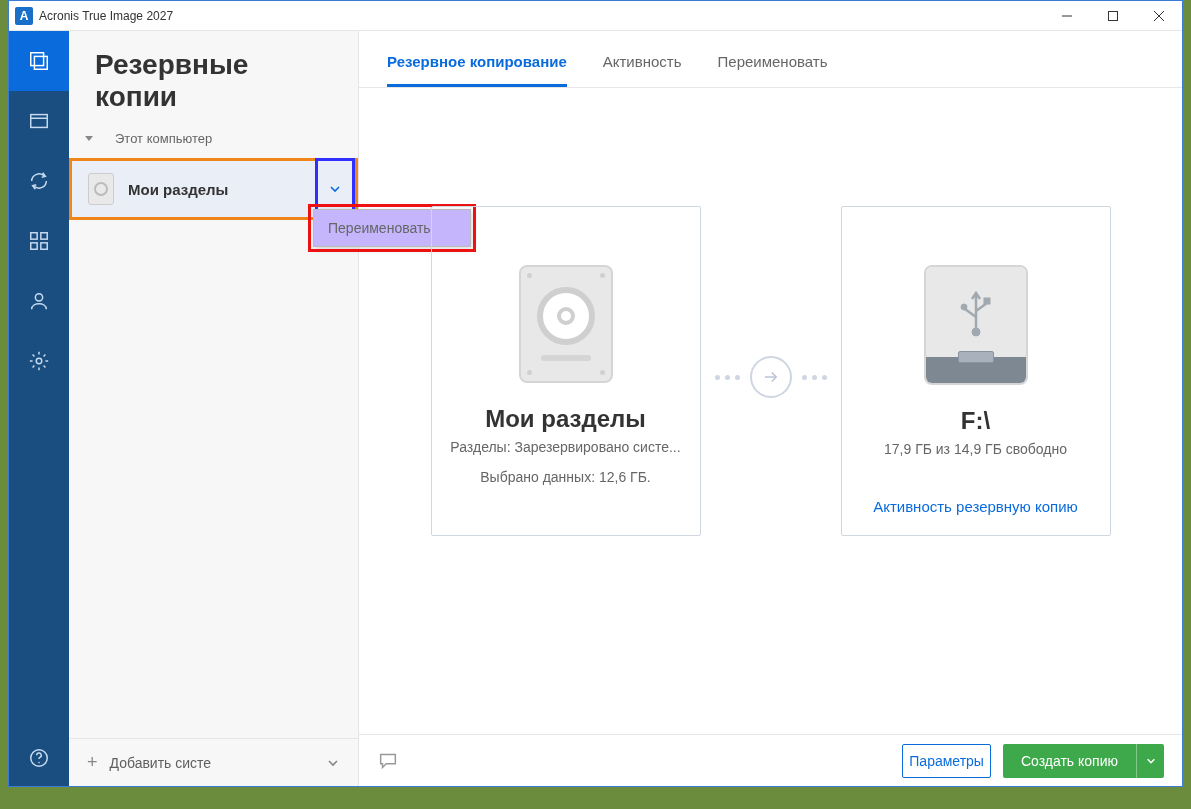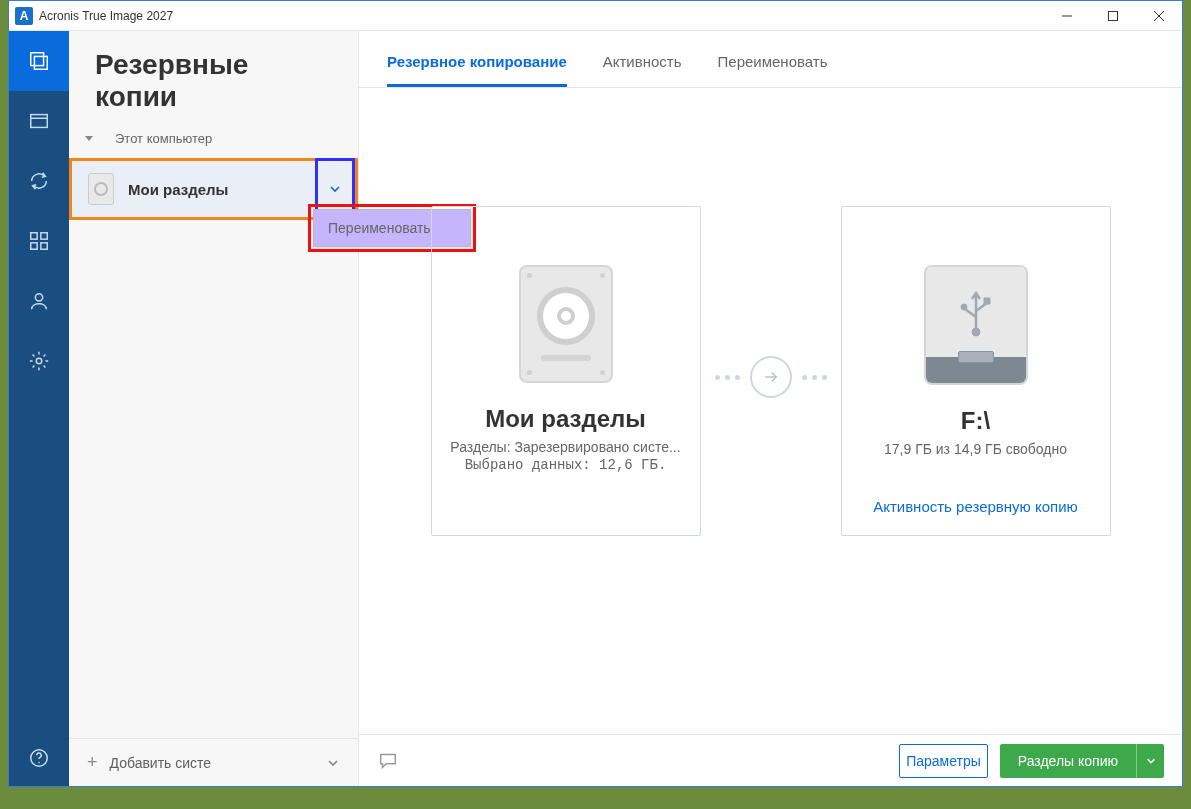--- a/index.html
+++ b/index.html
@@ -114,21 +114,21 @@
     width: 94px; height: 118px; background:#e8e8e8; border:2px solid #d5d5d5; border-radius:8px;
     position:relative; display:flex; flex-direction:column; align-items:center; justify-content:center;
   }
   .hdd-big .dot { position:absolute; width:5px; height:5px; background:#d0d0d0; border-radius:50%;}
   .hdd-big .d1{top:6px;left:6px;} .hdd-big .d2{top:6px;right:6px;} .hdd-big .d3{bottom:6px;left:6px;} .hdd-big .d4{bottom:6px;right:6px;}
   .platter-out{ width:58px; height:58px; border:6px solid #cfcfcf; border-radius:50%; background:#fff; display:flex; align-items:center; justify-content:center;}
   .platter-in{ width:18px; height:18px; border:4px solid #cfcfcf; border-radius:50%;}
   .slot { margin-top:10px; width:50px; height:6px; background:#d5d5d5; border-radius:3px;}
   .card h2 { margin-top: 22px; font-size:24px; font-weight:600; color:#333;}
   .card .sub1 { margin-top: 6px; color:#666; font-size:14px;}
-  .card .sub2 { margin-top: 2px; color:#666; font-size:14px;font-family:Liberation Mono, monospace;}
+  .card .sub2 { margin-top: 14px; color:#666; font-size:14px;}
   .card .link { margin-top:auto; margin-bottom: 20px; color:#0a6cdc; font-size:15px;}
 
   .arrow-assembly { display:flex; align-items:center; gap: 10px; margin-top: 150px;}
   .dots { display:flex; gap:5px;}
   .dots span { width:5px; height:5px; background:#cfd6e1; border-radius:50%;}
   .arrow-circle {
     width:42px; height:42px; border:2px solid #cfd6e1; border-radius:50%;
     display:flex; align-items:center; justify-content:center; color:#b9c4d4;
   }
   .arrow-circle svg{ width:18px; height:18px;}
@@ -356,21 +356,21 @@
 
       <div class="footer">
         <div class="footer-left">
           <svg class="chat-icon" viewBox="0 0 24 24">
               <path d="M4 5h16v10H10l-4 4v-4H4z" fill="none" stroke="#999" stroke-width="1.6"></path>
             </svg>
         </div>
         <div class="footer-right">
           <div class="btn-outline">Параметры</div>
           <div class="btn-primary-wrap">
-            <div class="btn-primary">Разделы копию</div>
+            <div class="btn-primary">Создать копию</div>
             <div class="btn-primary-caret">
               <svg viewBox="0 0 12 12" width="10" height="10">
                   <polyline points="2 4 6 8 10 4" fill="none" stroke="#fff" stroke-width="1.8"></polyline>
                 </svg>
             </div>
           </div>
         </div>
       </div>
 
     </div>

